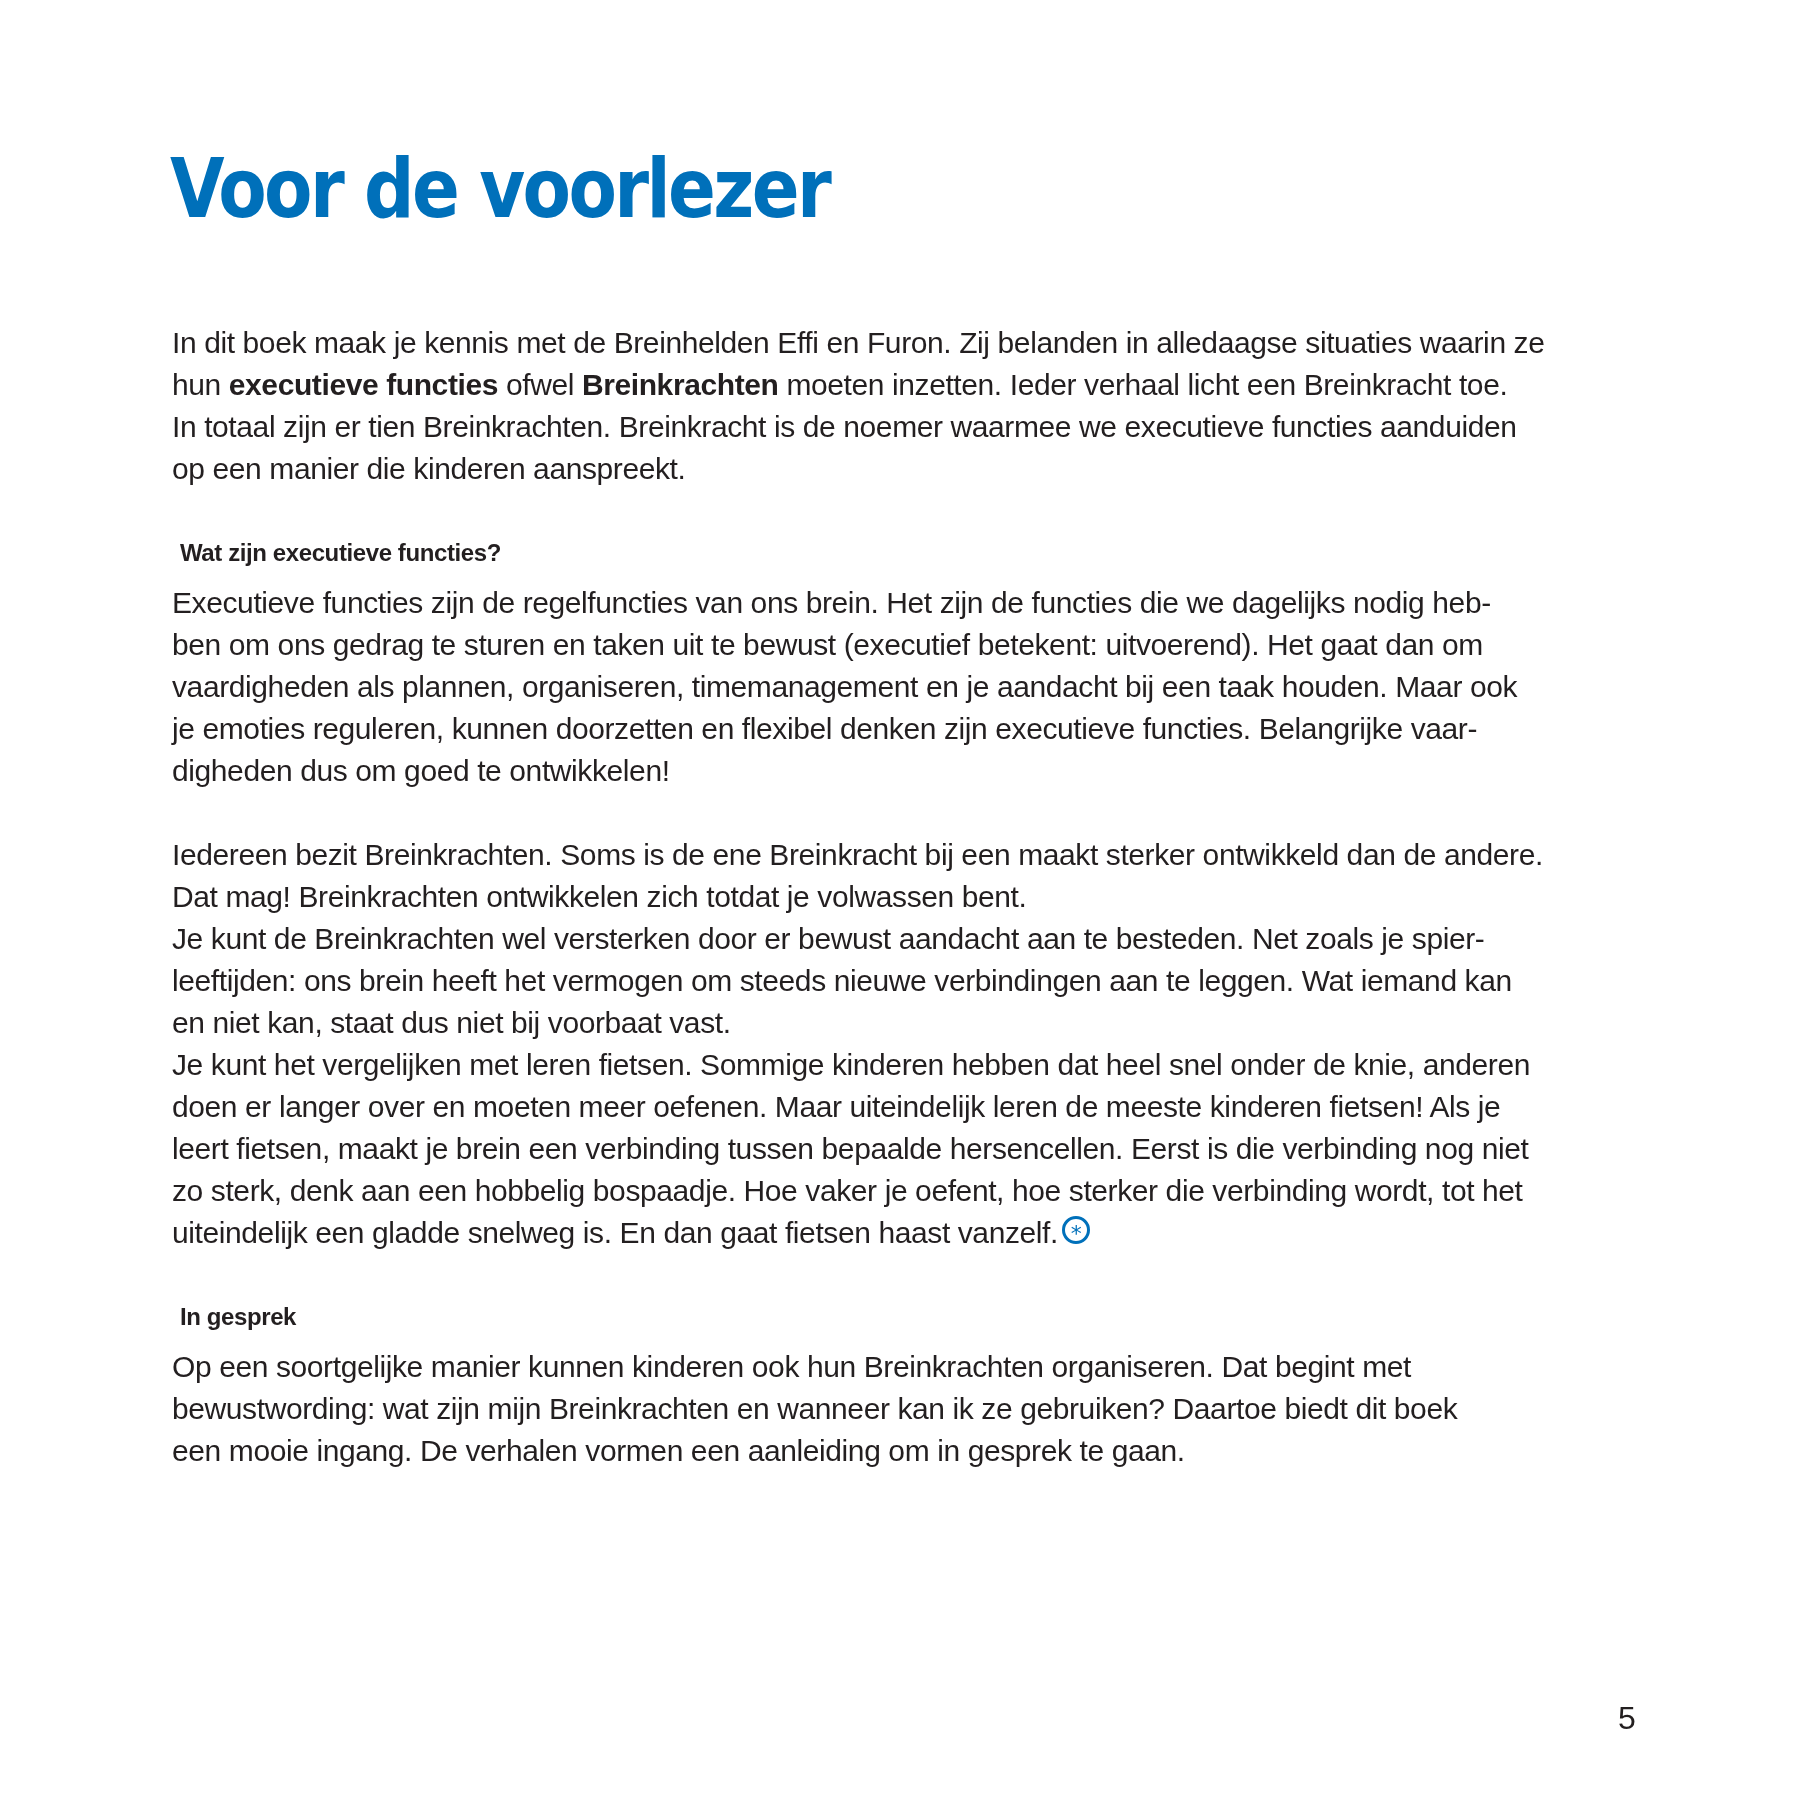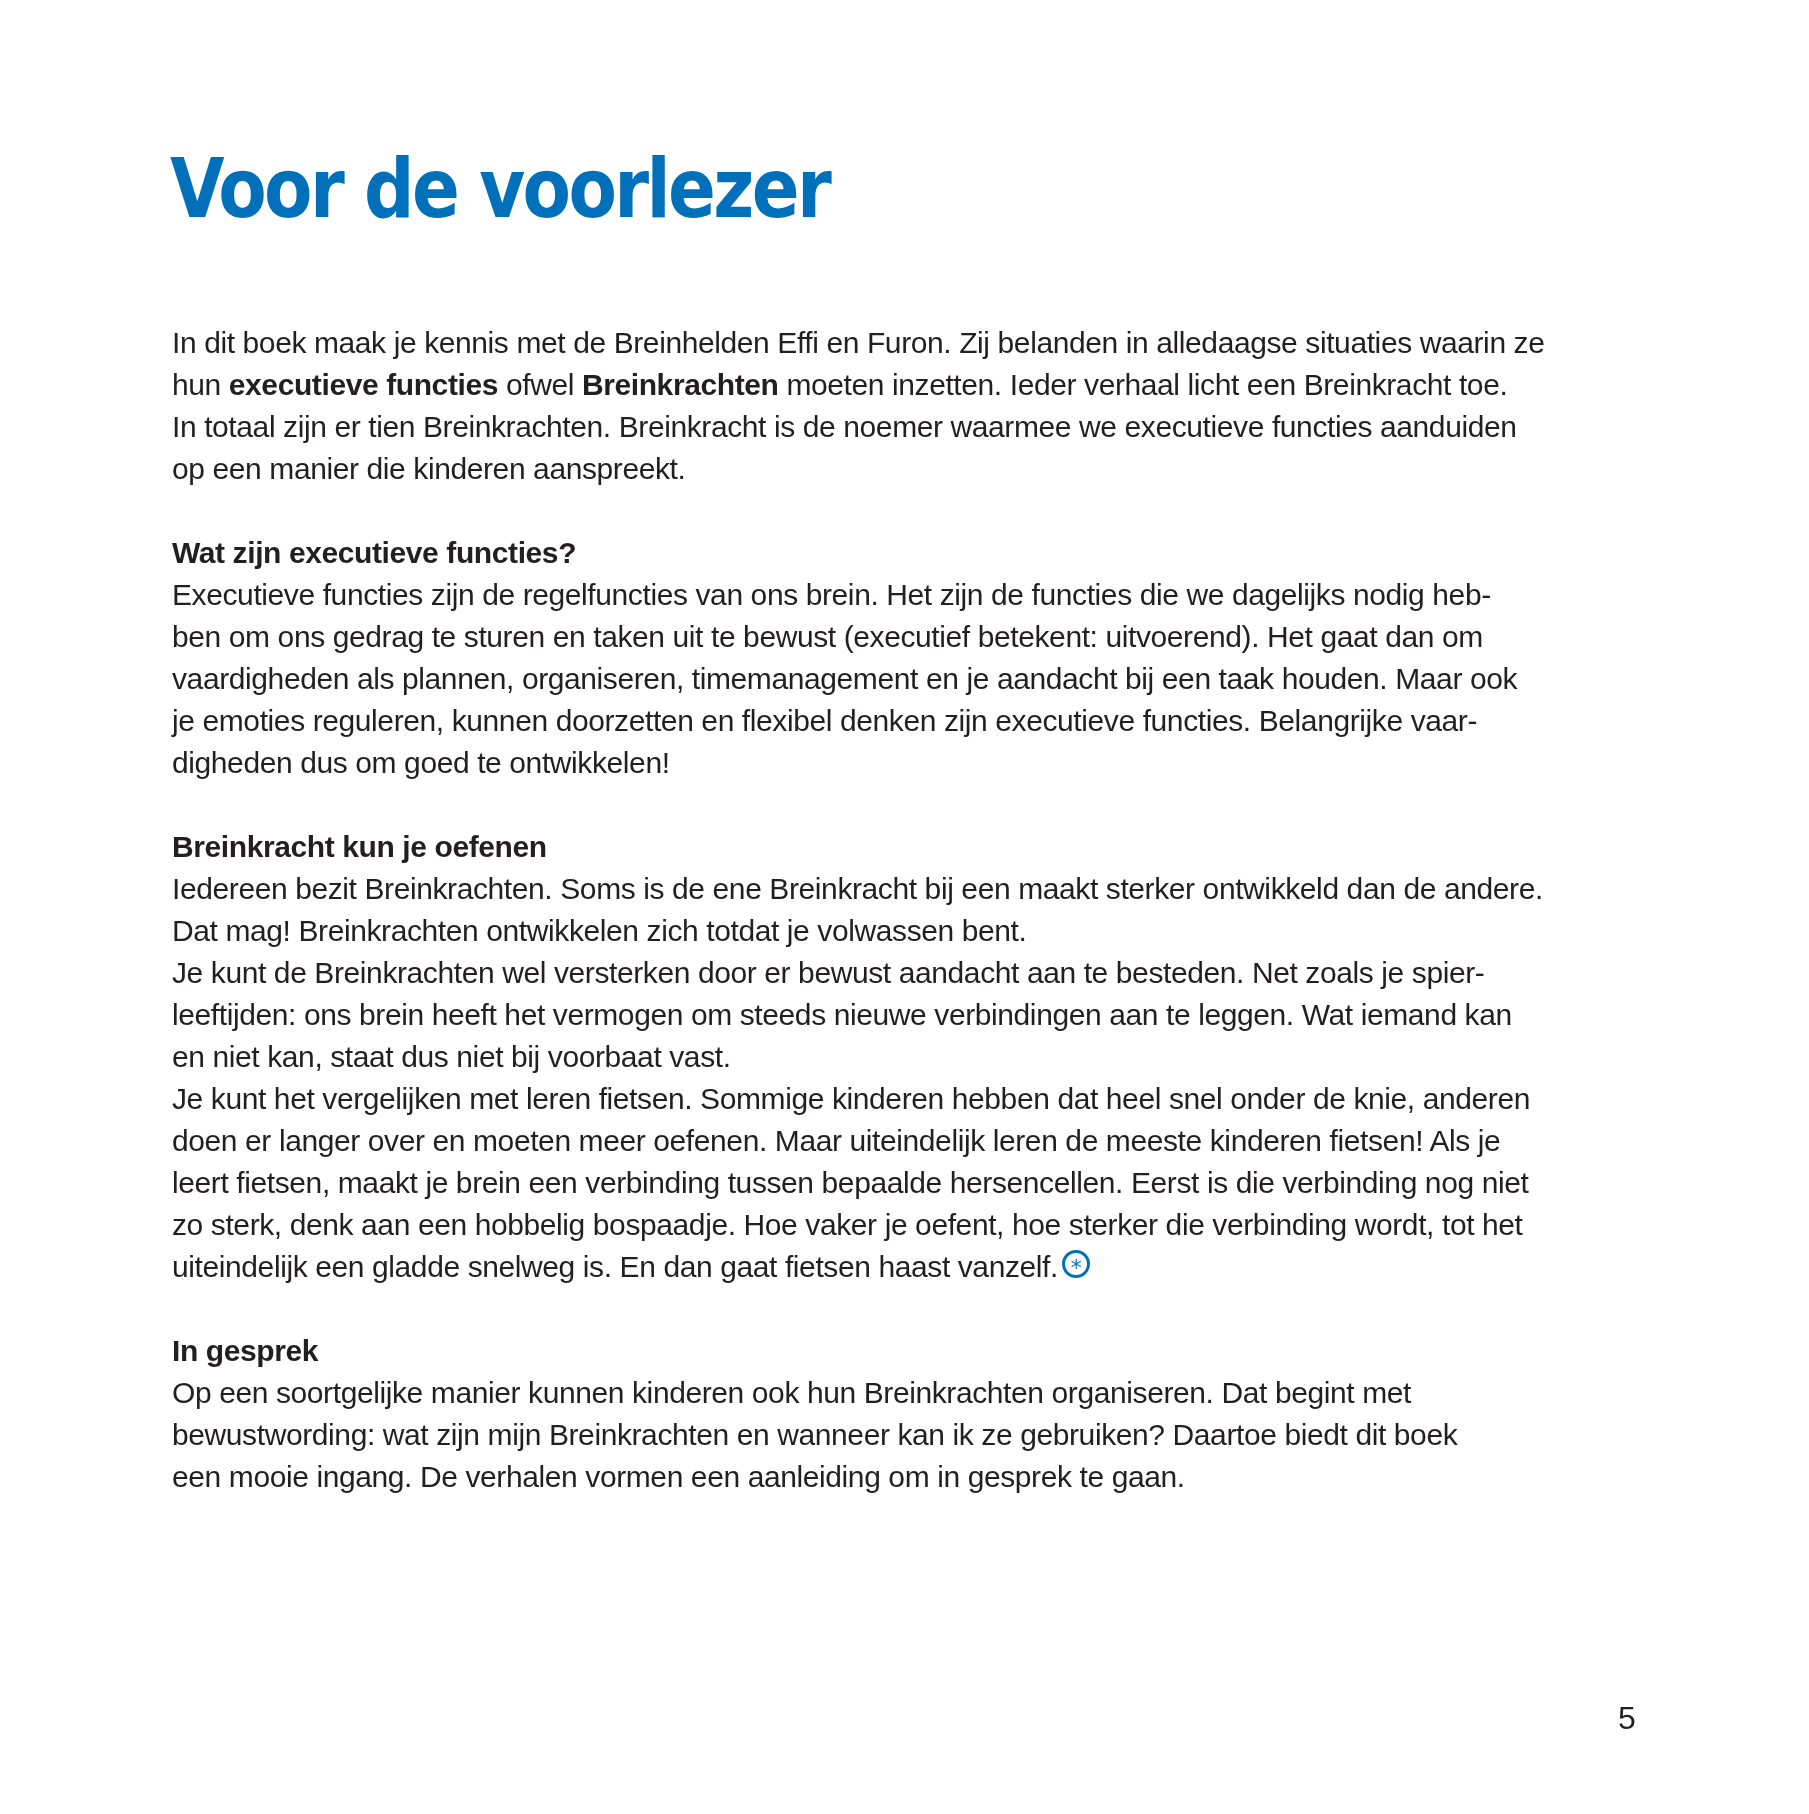--- a/index.html
+++ b/index.html
@@ -44,22 +44,22 @@
     .line {
       display: block;
       white-space: nowrap;
     }
     .section {
       margin-top: 42px;
     }
     .section-heading {
       display: block;
       font-weight: bold;
-      margin: 0;
-      font-size: 30px;
+      margin: 8px;
+      font-size: 24px;
       line-height: 42px;
     }
     b { font-weight: bold; }
     .ref-icon {
       display: inline-block;
       width: 28px;
       height: 28px;
       border: 3px solid #0070ba;
       border-radius: 50%;
       box-sizing: border-box;
@@ -99,21 +99,20 @@
     <p class="para">
       <span class="line">Executieve functies zijn de regelfuncties van ons brein. Het zijn de functies die we dagelijks nodig heb-</span>
       <span class="line">ben om ons gedrag te sturen en taken uit te bewust (executief betekent: uitvoerend). Het gaat dan om</span>
       <span class="line">vaardigheden als plannen, organiseren, timemanagement en je aandacht bij een taak houden. Maar ook</span>
       <span class="line">je emoties reguleren, kunnen doorzetten en flexibel denken zijn executieve functies. Belangrijke vaar-</span>
       <span class="line">digheden dus om goed te ontwikkelen!</span>
     </p>
   </div>
 
   <div class="section">
-    <h2 class="section-heading">Breinkracht kun je oefenen</h2>
     <p class="para">
       <span class="line">Iedereen bezit Breinkrachten. Soms is de ene Breinkracht bij een maakt sterker ontwikkeld dan de andere.</span>
       <span class="line">Dat mag! Breinkrachten ontwikkelen zich totdat je volwassen bent.</span>
       <span class="line">Je kunt de Breinkrachten wel versterken door er bewust aandacht aan te besteden. Net zoals je spier-</span>
       <span class="line">leeftijden: ons brein heeft het vermogen om steeds nieuwe verbindingen aan te leggen. Wat iemand kan</span>
       <span class="line">en niet kan, staat dus niet bij voorbaat vast.</span>
       <span class="line">Je kunt het vergelijken met leren fietsen. Sommige kinderen hebben dat heel snel onder de knie, anderen</span>
       <span class="line">doen er langer over en moeten meer oefenen. Maar uiteindelijk leren de meeste kinderen fietsen! Als je</span>
       <span class="line">leert fietsen, maakt je brein een verbinding tussen bepaalde hersencellen. Eerst is die verbinding nog niet</span>
       <span class="line">zo sterk, denk aan een hobbelig bospaadje. Hoe vaker je oefent, hoe sterker die verbinding wordt, tot het</span>

